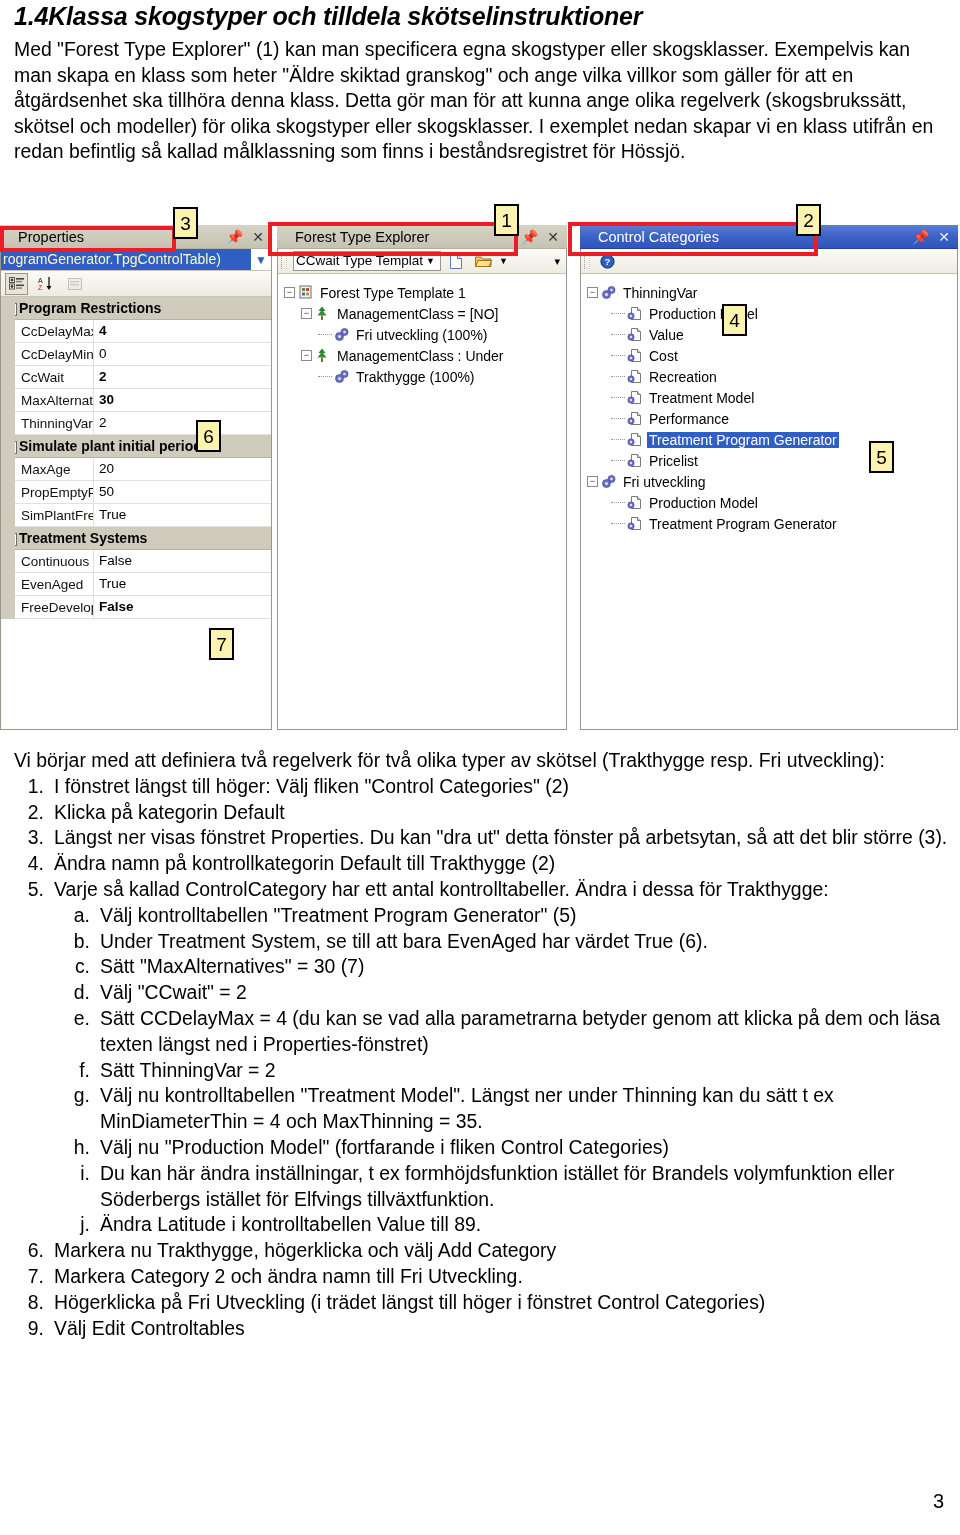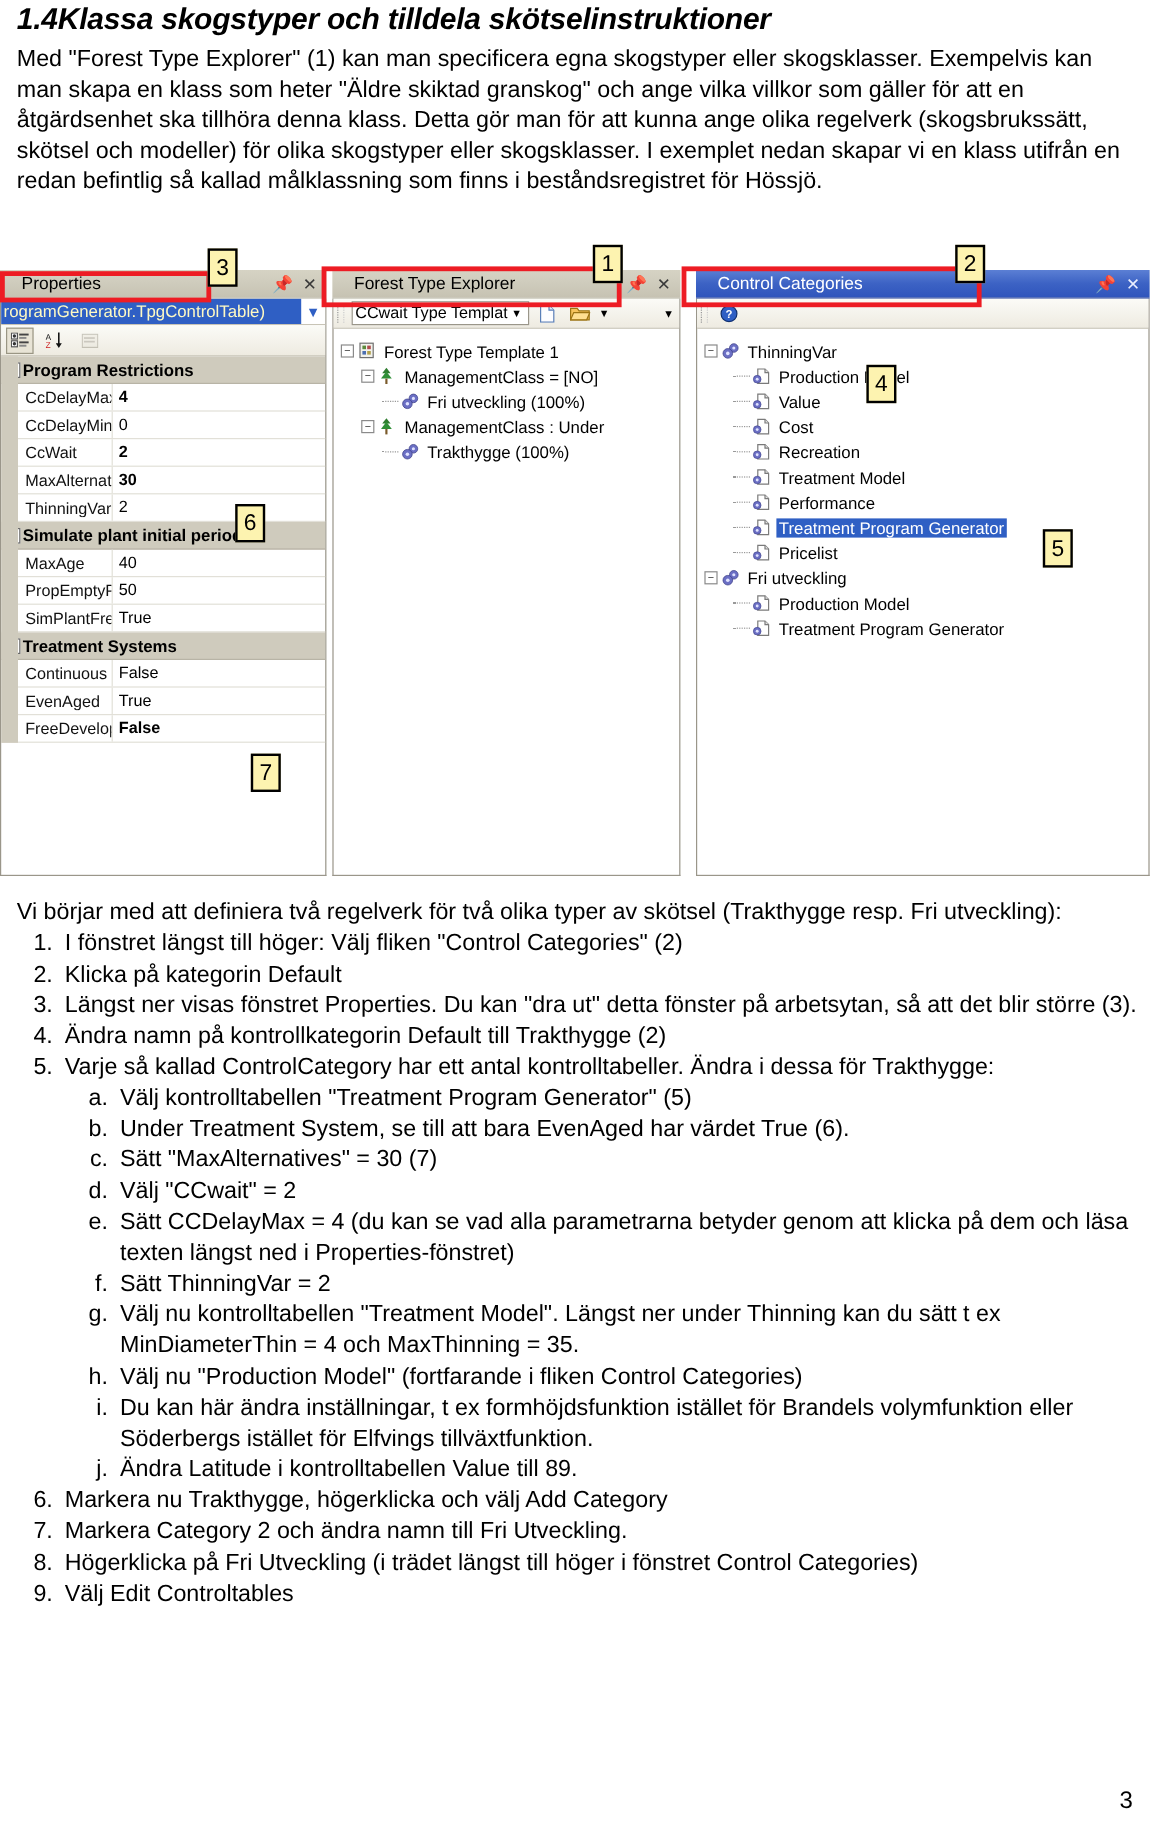--- a/index.html
+++ b/index.html
@@ -214,21 +214,21 @@
               <div class="grow">
                 <span class="k">ThinningVar</span>
                 <span class="v">2</span>
               </div>
               <div class="ghdr">
                 <span class="exp" style="width: 18px; text-align: center; font-size: 11px; border: 0px;"><span style="display:inline-block;width:11px;height:11px;border:1px solid #6b6b6b;background:#fff;font-size:9px;line-height:9px;color:#222;">−</span></span>
                 <span class="lbl">Simulate plant initial period</span>
               </div>
               <div class="grow">
                 <span class="k">MaxAge</span>
-                <span class="v">40</span>
+                <span class="v">20</span>
               </div>
               <div class="grow">
                 <span class="k">PropEmptyPlo</span>
                 <span class="v">50</span>
               </div>
               <div class="grow">
                 <span class="k">SimPlantFreeD</span>
                 <span class="v">True</span>
               </div>
               <div class="ghdr">

